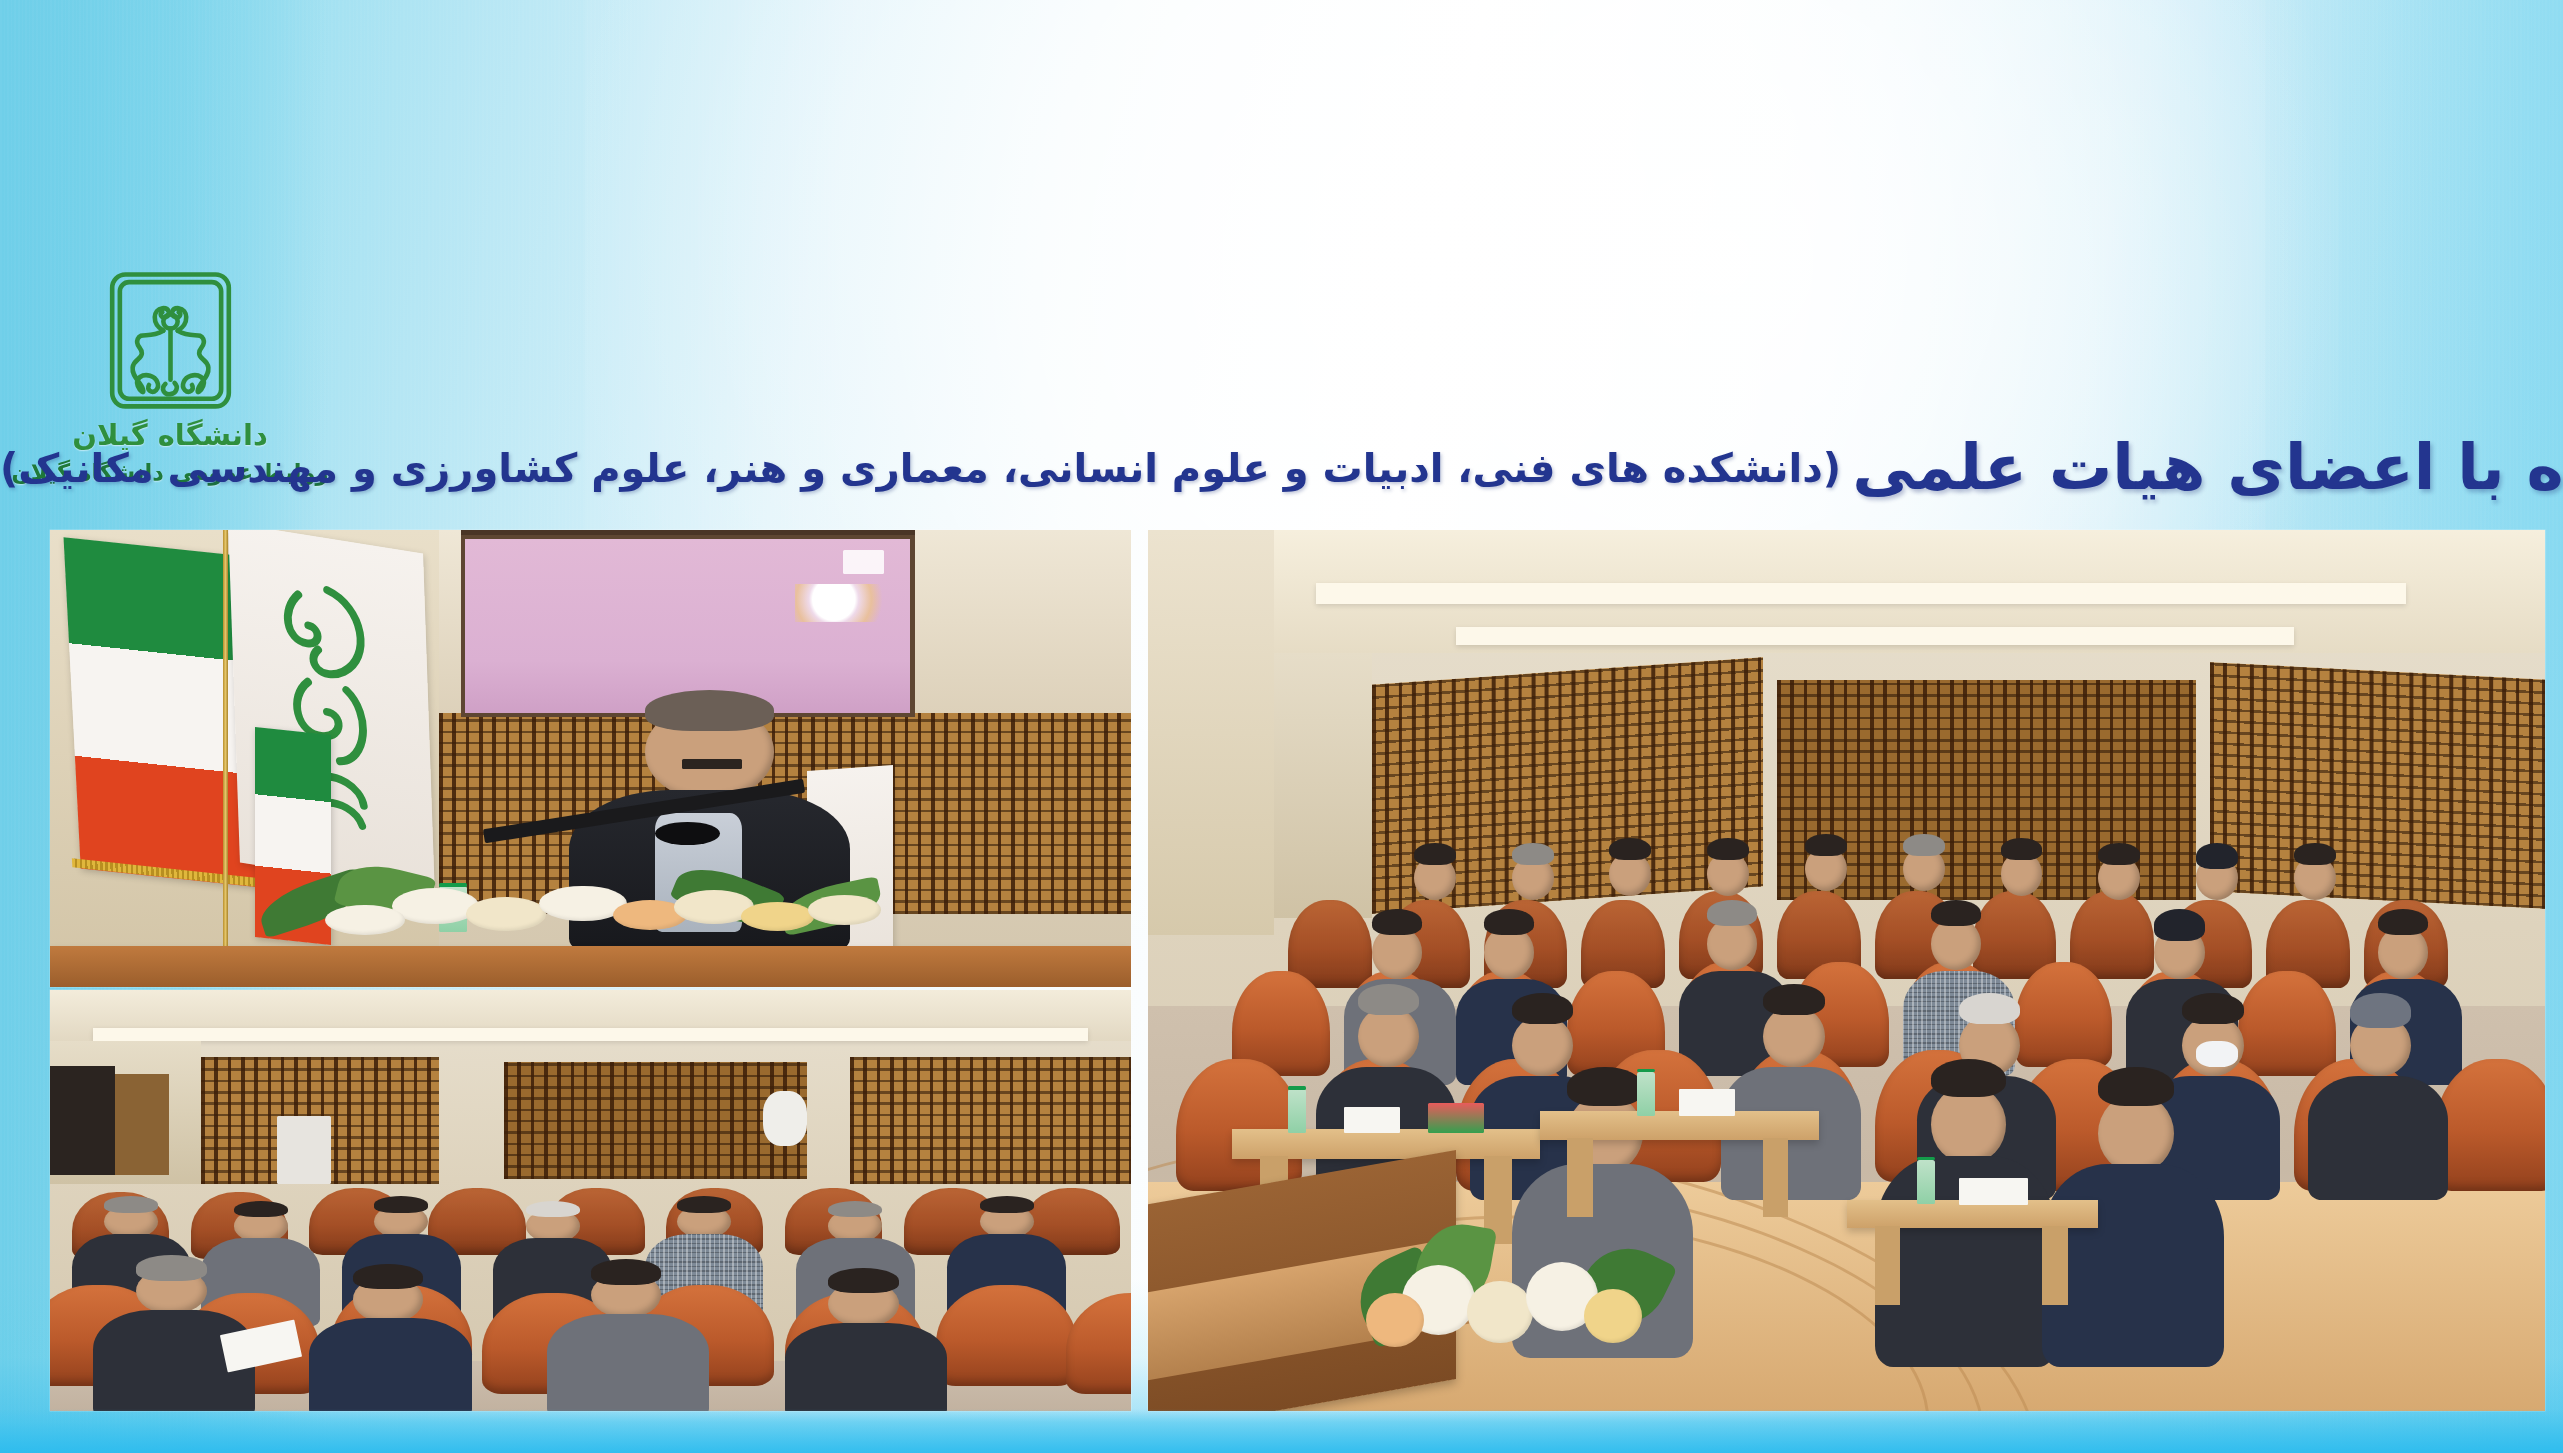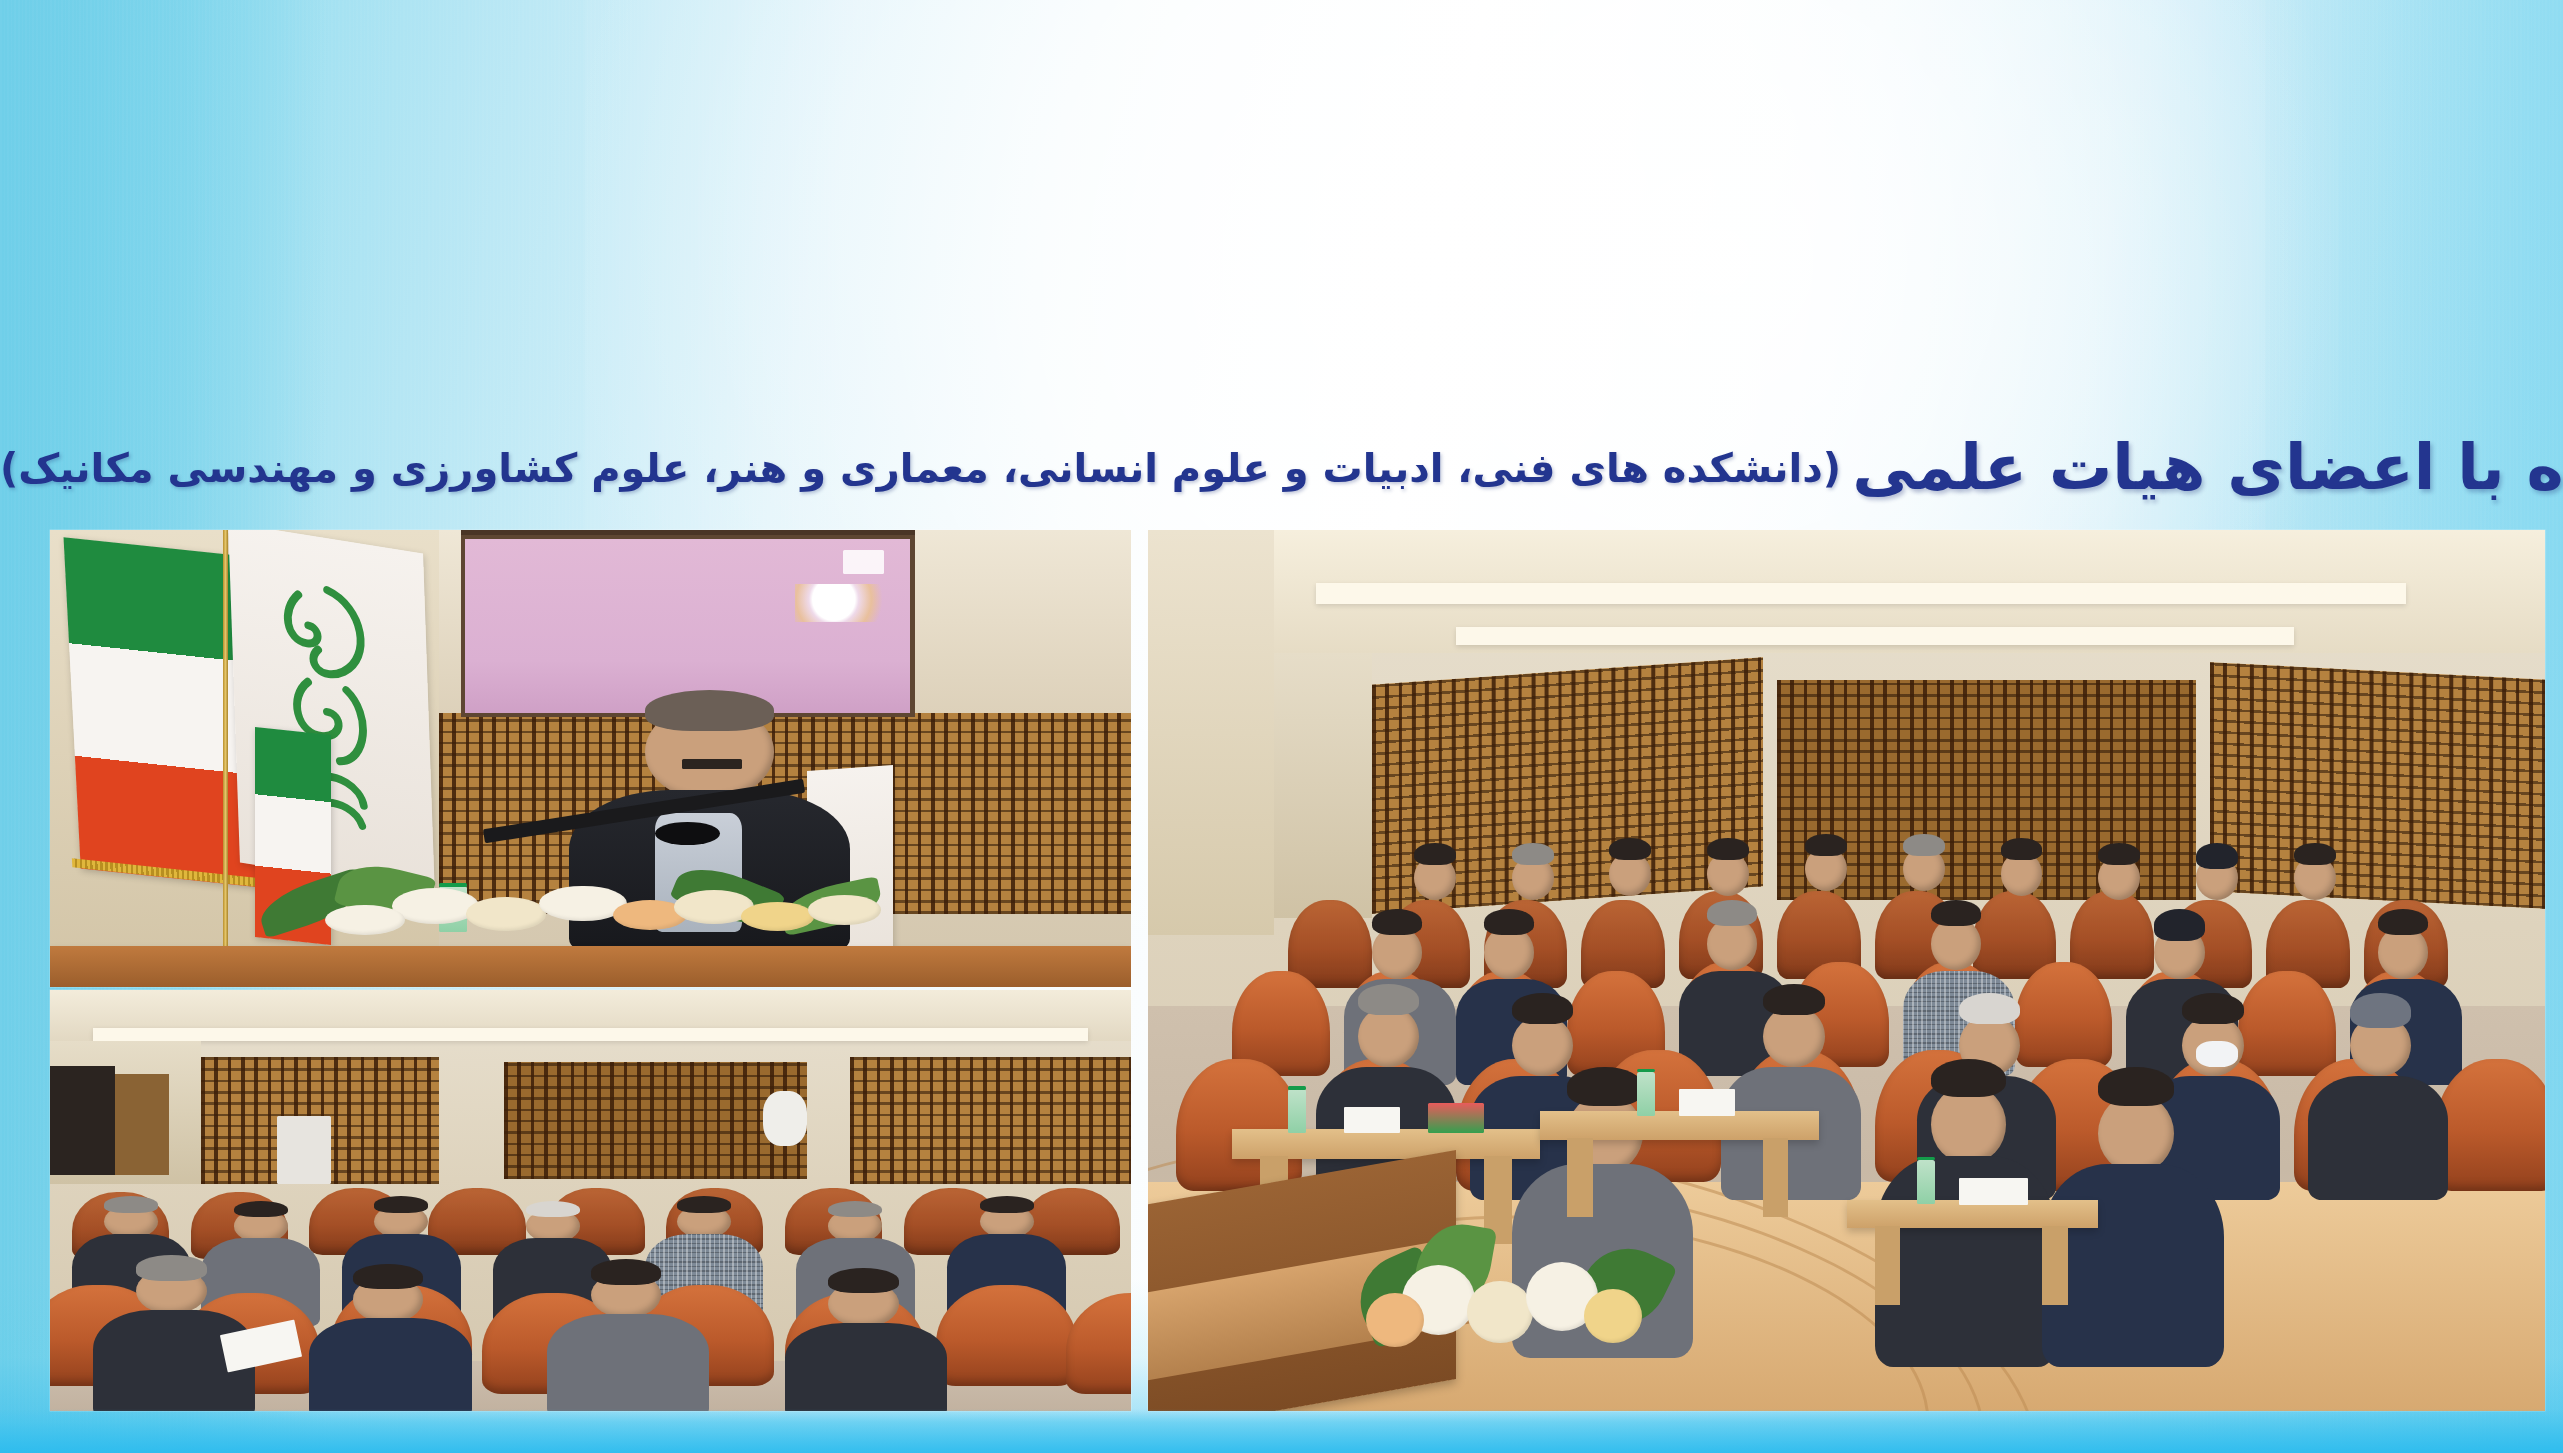--- a/index.html
+++ b/index.html
@@ -218,20 +218,59 @@
 <div class="banner">
 
   <div class="bg-base"></div>
   <div class="bg-glowA"></div>
   <div class="bg-glowB"></div>
   <div class="bg-tintL"></div>
   <div class="bg-tintR"></div>
   <div class="bg-weave"></div>
   <div class="bg-wave"></div>
 
+  <div class="logo-block">
+    <svg class="logo-mark" viewBox="0 0 260 300">
+      <g fill="none" stroke="#2f8f3e" stroke-width="9" stroke-linecap="round" stroke-linejoin="round">
+        <rect x="16" y="14" width="228" height="258" rx="26"></rect>
+        <rect x="31" y="29" width="198" height="228" rx="18"></rect>
+        <path d="M130 120 v100"></path>
+        <circle cx="130" cy="106" r="14"></circle>
+        <path d="M116 124
+                 C 92 110, 96 82, 114 80
+                 C 128 79, 132 94, 120 98
+                 C 112 100, 108 92, 114 88"></path>
+        <path d="M144 124
+                 C 168 110, 164 82, 146 80
+                 C 132 79, 128 94, 140 98
+                 C 148 100, 152 92, 146 88"></path>
+        <path d="M116 124
+                 C 88 140, 72 126, 66 140
+                 C 60 154, 74 156, 74 168
+                 C 74 180, 58 180, 56 196
+                 C 54 214, 72 224, 76 238
+                 C 80 250, 70 242, 66 232
+                 C 60 216, 76 208, 90 212
+                 C 104 216, 110 232, 102 240
+                 C 94 248, 82 240, 88 230"></path>
+        <path d="M144 124
+                 C 172 140, 188 126, 194 140
+                 C 200 154, 186 156, 186 168
+                 C 186 180, 202 180, 204 196
+                 C 206 214, 188 224, 184 238
+                 C 180 250, 190 242, 194 232
+                 C 200 216, 184 208, 170 212
+                 C 156 216, 150 232, 158 240
+                 C 166 248, 178 240, 172 230"></path>
+        <path d="M120 228 C 110 238, 118 250, 130 248 C 142 246, 146 234, 138 226"></path>
+      </g>
+    </svg>
+    <div class="logo-script">دانشگاه گیلان</div>
+    <div class="logo-caption">روابط عمومی دانشگاه گیلان</div>
+  </div>
 
   <div class="headline">
     <span class="main">نشست هم اندیشی رئیس دانشگاه با اعضای هیات علمی</span>
     <span class="sub">(دانشکده های فنی، ادبیات و علوم انسانی، معماری و هنر، علوم کشاورزی و مهندسی مکانیک)</span>
   </div>
 
   <div class="grid">
 
     <div class="col col-left">
 

